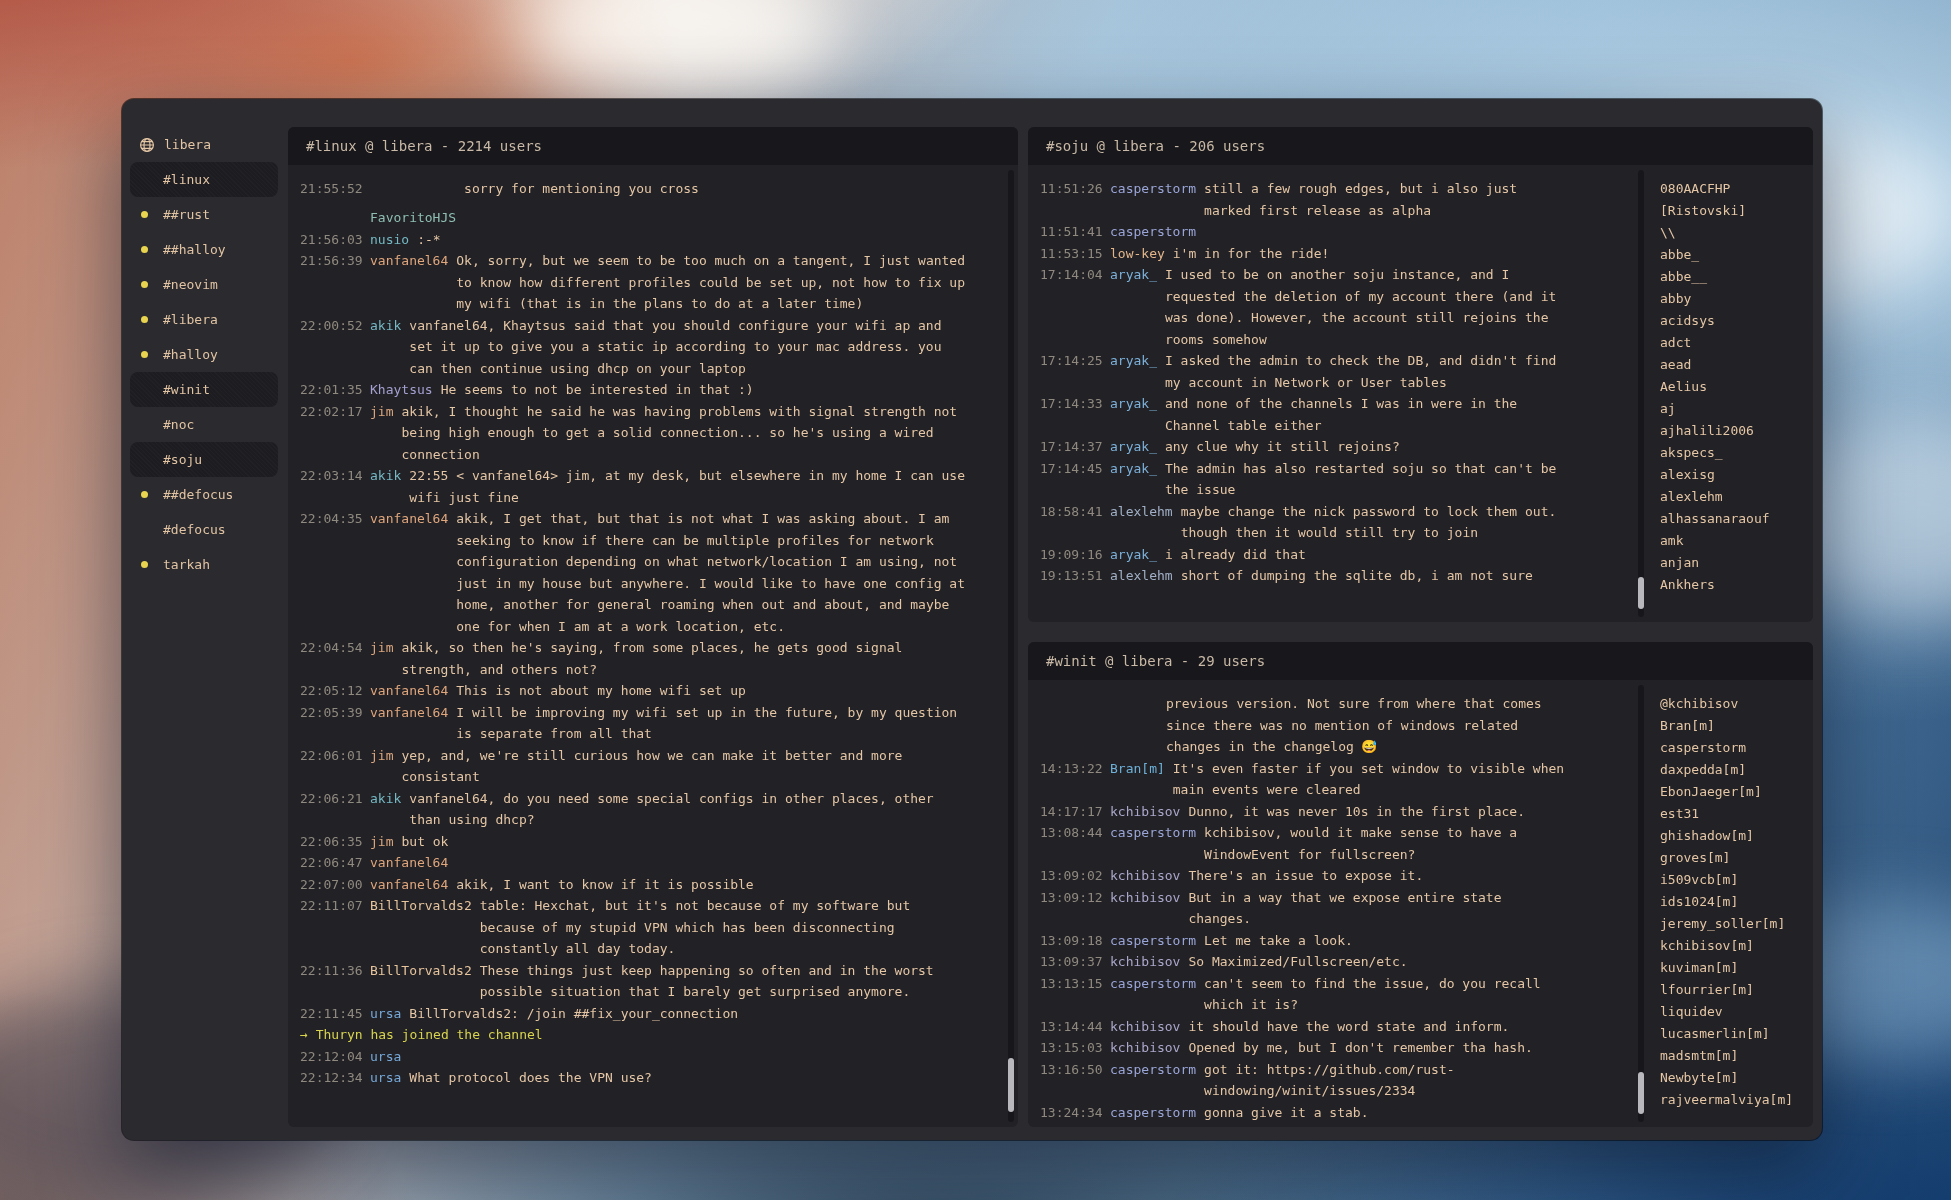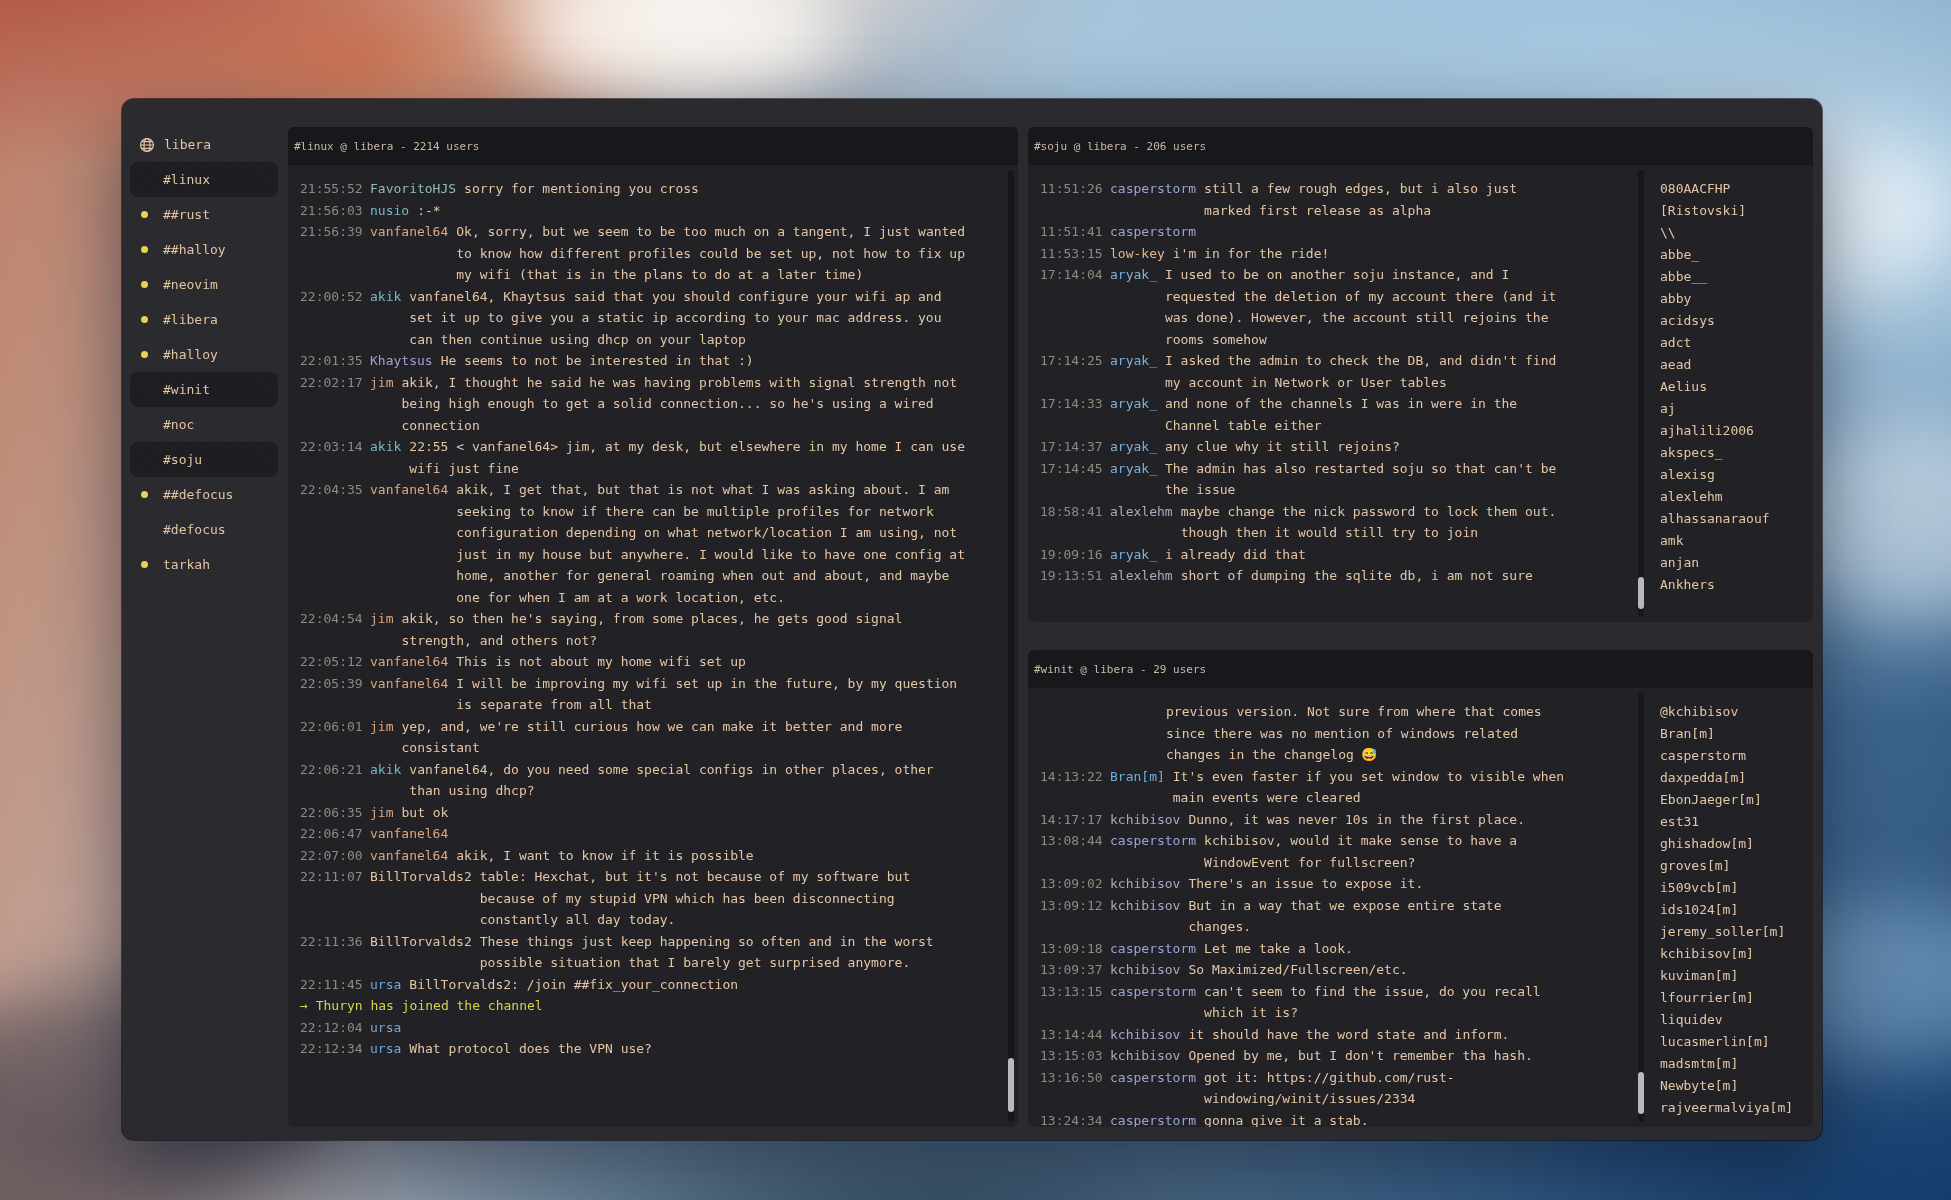--- a/index.html
+++ b/index.html
@@ -56,25 +56,25 @@
   .sb-item .dot.on{background:var(--dot-yellow)}
   .sb-item.selected{
     background-color:var(--selected-bg);
     background-image:repeating-linear-gradient(45deg,rgba(255,255,255,.018) 0 1px,transparent 1px 3px);
   }
 
   
   .content{flex:1;display:flex;gap:10px;min-width:0}
   .pane{display:flex;flex-direction:column;border-radius:6px;overflow:hidden;background:var(--pane-bg)}
   .pane-linux{width:730px;flex:none}
-  .right-col{flex:1;display:flex;flex-direction:column;gap:28px;min-width:0}
+  .right-col{flex:1;display:flex;flex-direction:column;gap:20px;min-width:0}
   .pane-soju{height:495px;flex:none}
   .pane-winit{flex:1;min-height:0}
-  .pane-header{height:38px;flex:none;display:flex;align-items:center;padding:0 6px;
-    background:var(--pane-header-bg);color:var(--header-text);font-size:11px;white-space:nowrap}
+  .pane-header{height:38px;flex:none;display:flex;align-items:center;padding:0 18px;
+    background:var(--pane-header-bg);color:var(--header-text);font-size:14px;white-space:nowrap}
   .pane-body{flex:1;display:flex;min-height:0}
 
   .messages{flex:1;min-width:0;padding:13px 40px 8px 12px;font-size:13px;line-height:21.5px;
     color:var(--text);overflow:hidden}
   .right-col .messages{padding-right:68px}
   .msg{display:flex;align-items:flex-start}
   .mtime{flex:none;width:62px;margin-right:8px;color:var(--timestamp)}
   .mnick{flex:none;margin-right:8px;white-space:pre}
   .mtext{flex:1;min-width:0;white-space:pre-wrap;overflow-wrap:break-word}
   .msg.cont .mnick{width:48px}
@@ -168,21 +168,21 @@
     <main class="content">
 
       <section class="pane pane-linux">
         <header class="pane-header">
           <span>#linux @ libera - 2214 users</span>
         </header>
         <div class="pane-body">
           <div class="messages">
               <div class="msg">
                 <span class="mtime">21:55:52</span>
-                <span class="mnick" style="color: rgb(143, 191, 178);">FavoritoHJS</span>
+                <span class="mnick" style="color: rgb(143, 191, 178); margin-top: 29px;">FavoritoHJS</span>
                 <span class="mtext">sorry for mentioning you cross</span>
               </div>
               <div class="msg">
                 <span class="mtime">21:56:03</span>
                 <span class="mnick" style="color: rgb(116, 185, 196);">nusio</span>
                 <span class="mtext">:-*</span>
               </div>
               <div class="msg">
                 <span class="mtime">21:56:39</span>
                 <span class="mnick" style="color: rgb(224, 166, 124);">vanfanel64</span>

